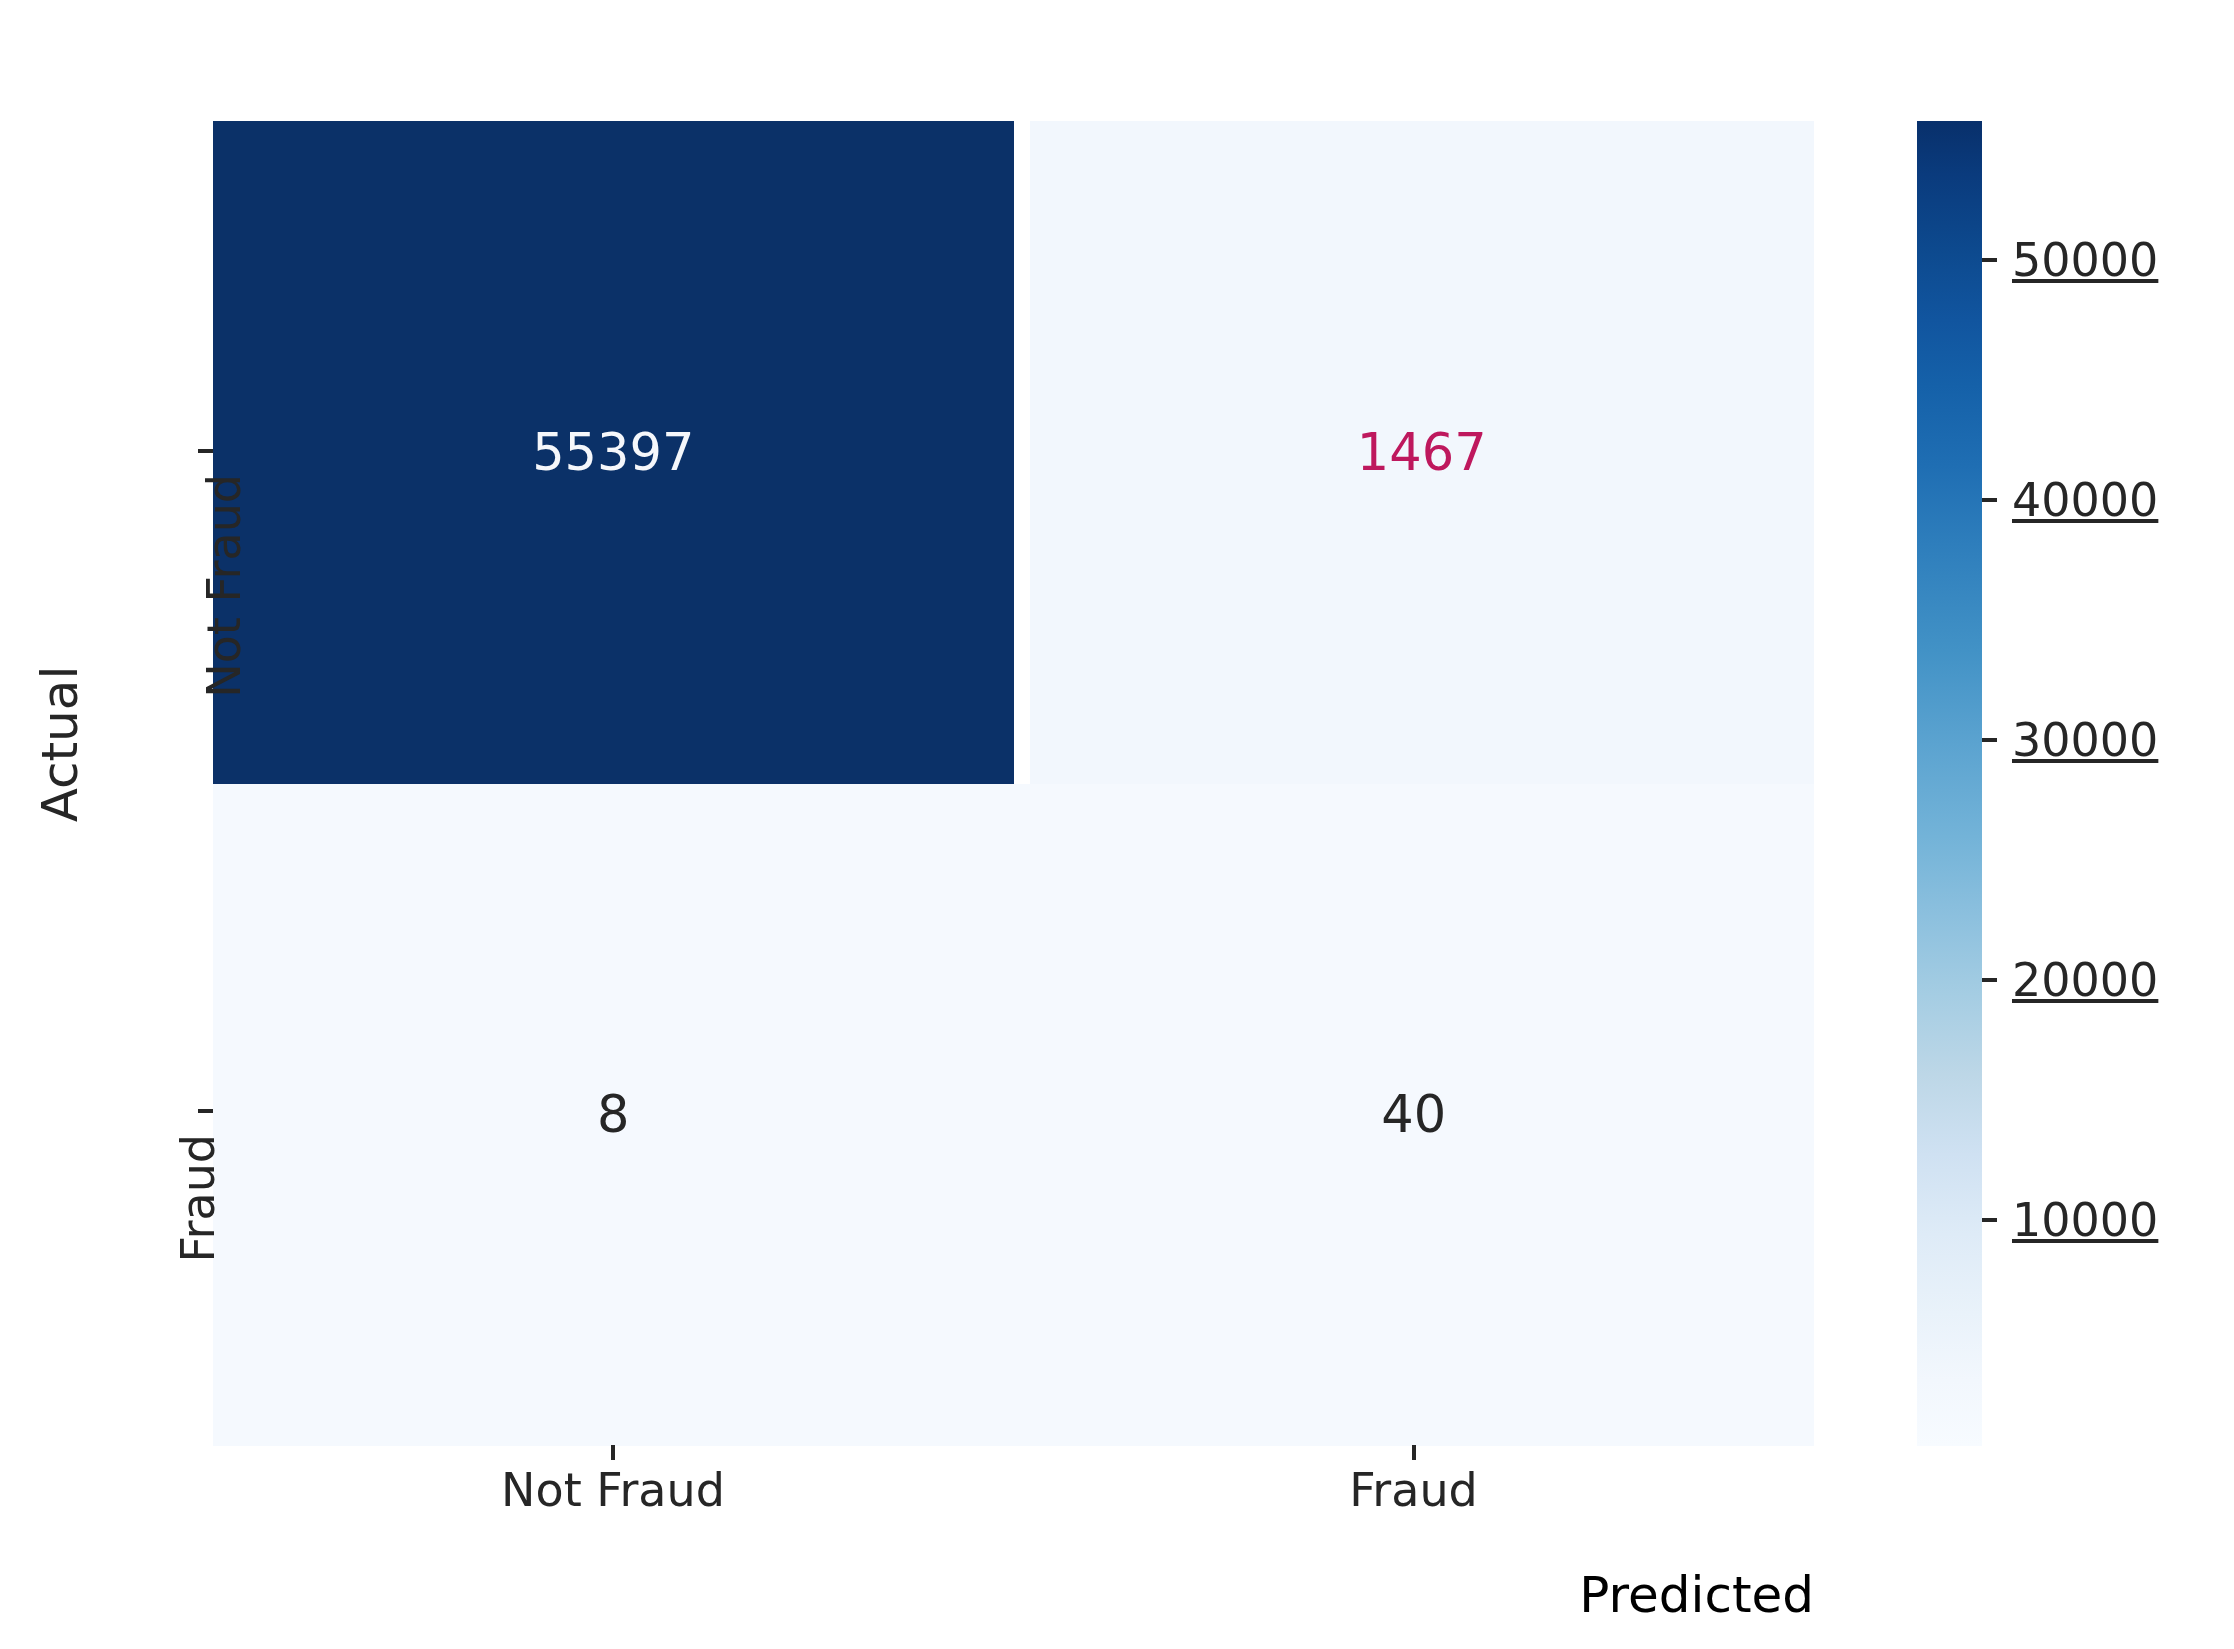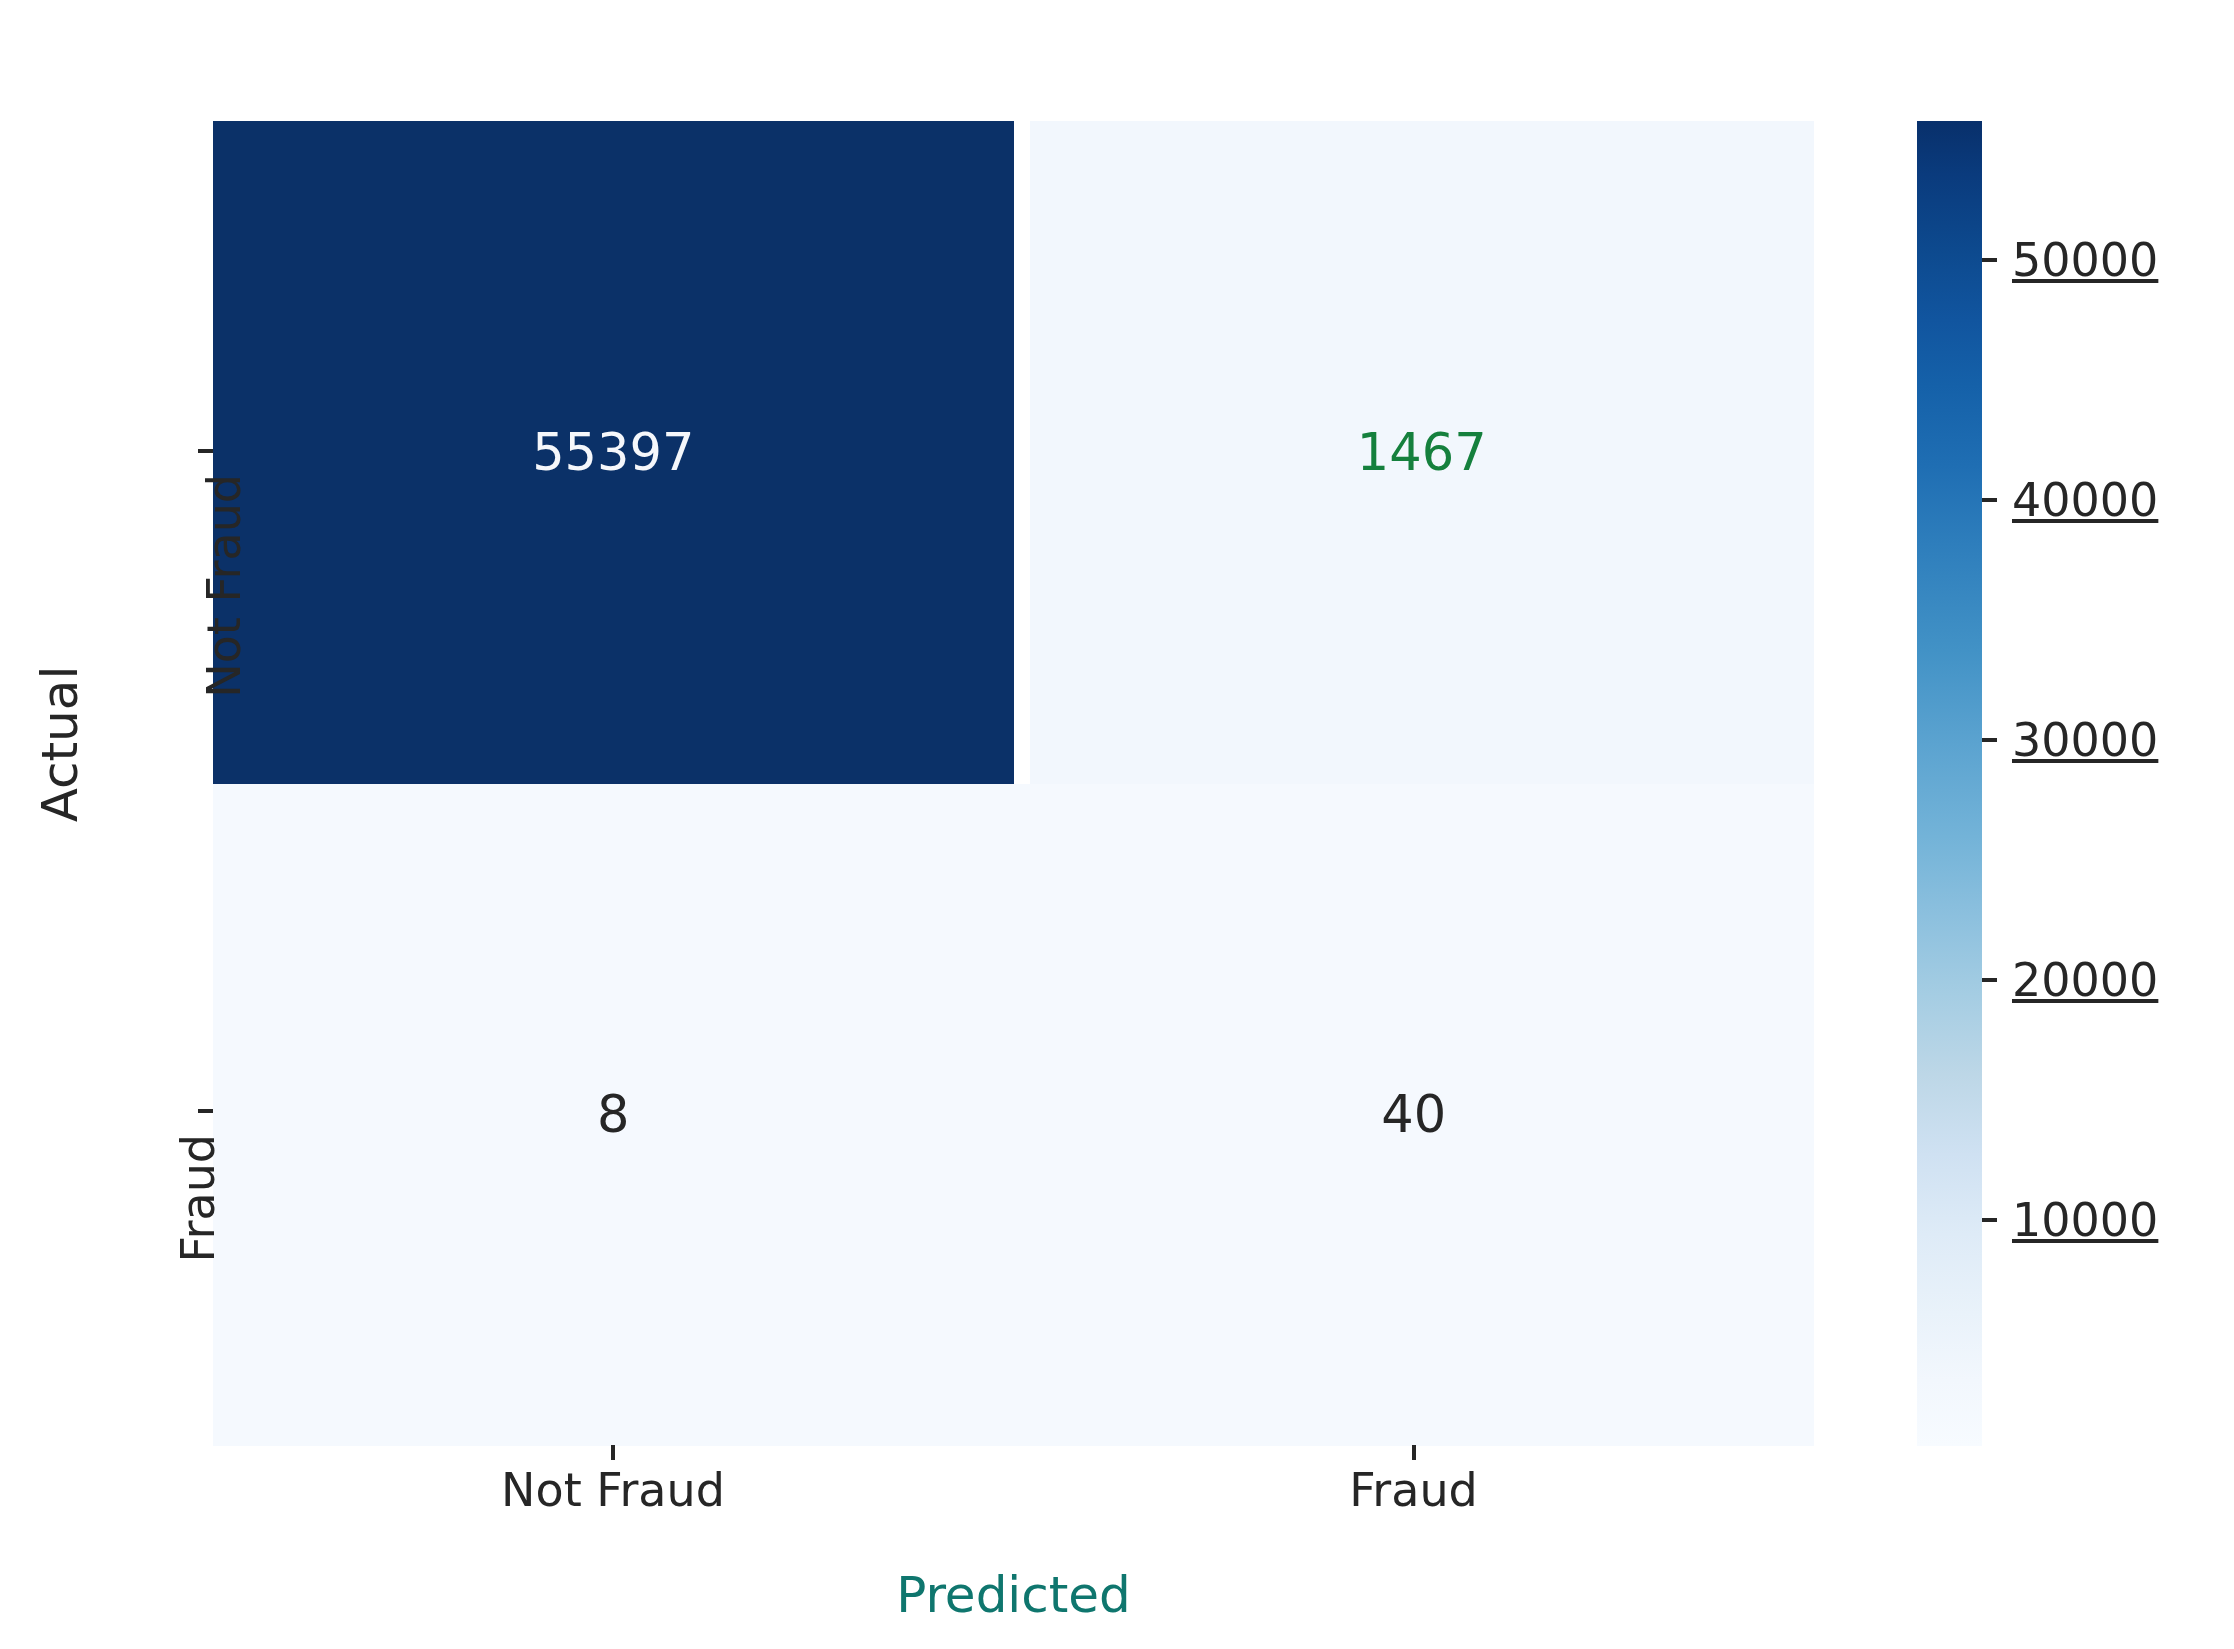--- a/index.html
+++ b/index.html
@@ -121,24 +121,24 @@
     line-height: 1;
     color: #262626;
     transform: rotate(-90deg);
     white-space: nowrap;
   }
   #xlabel {
     position: absolute;
     left: 213px;
     top: 1570px;
     width: 1601px;
-    text-align: center;
+    text-align: right;
     font-size: 50px;
     line-height: 1;
-    color: #0f766e;
+    color: #000000;
     white-space: nowrap;
   }
 
   
   #colorbar-wrap {
     position: absolute;
     left: 1917px;
     top: 121px;
     width: 65px;
     height: 1325px;
@@ -187,21 +187,21 @@
 </head>
 <body>
 
 <div id="figure">
 
 
   <div id="heatmap">
     <div class="cell" id="cell-0-0" style="background: rgb(11, 49, 104); color: rgb(245, 247, 251);">
       <span class="cell-text">55397</span>
     </div>
-    <div class="cell" id="cell-0-1" style="background: rgb(242, 247, 253); color: #15803d; margin-left: 16px;">
+    <div class="cell" id="cell-0-1" style="background: rgb(242, 247, 253); color: #be185d; margin-left: 16px;">
       <span class="cell-text">1467</span>
     </div>
     <div class="cell" id="cell-1-0" style="background: rgb(245, 249, 254); color: rgb(38, 38, 38);">
       <span class="cell-text">8</span>
     </div>
     <div class="cell" id="cell-1-1" style="background: rgb(245, 249, 254); color: rgb(38, 38, 38);">
       <span class="cell-text">40</span>
     </div>
   </div>
 

